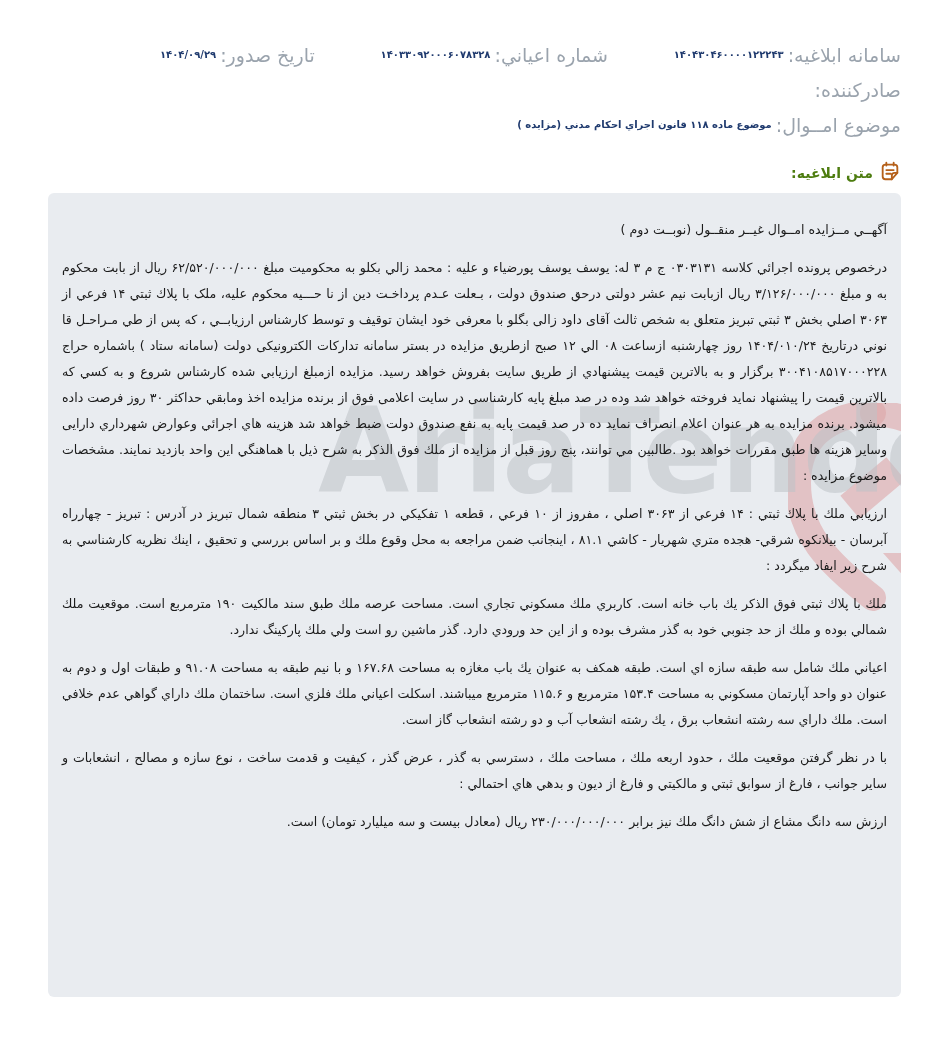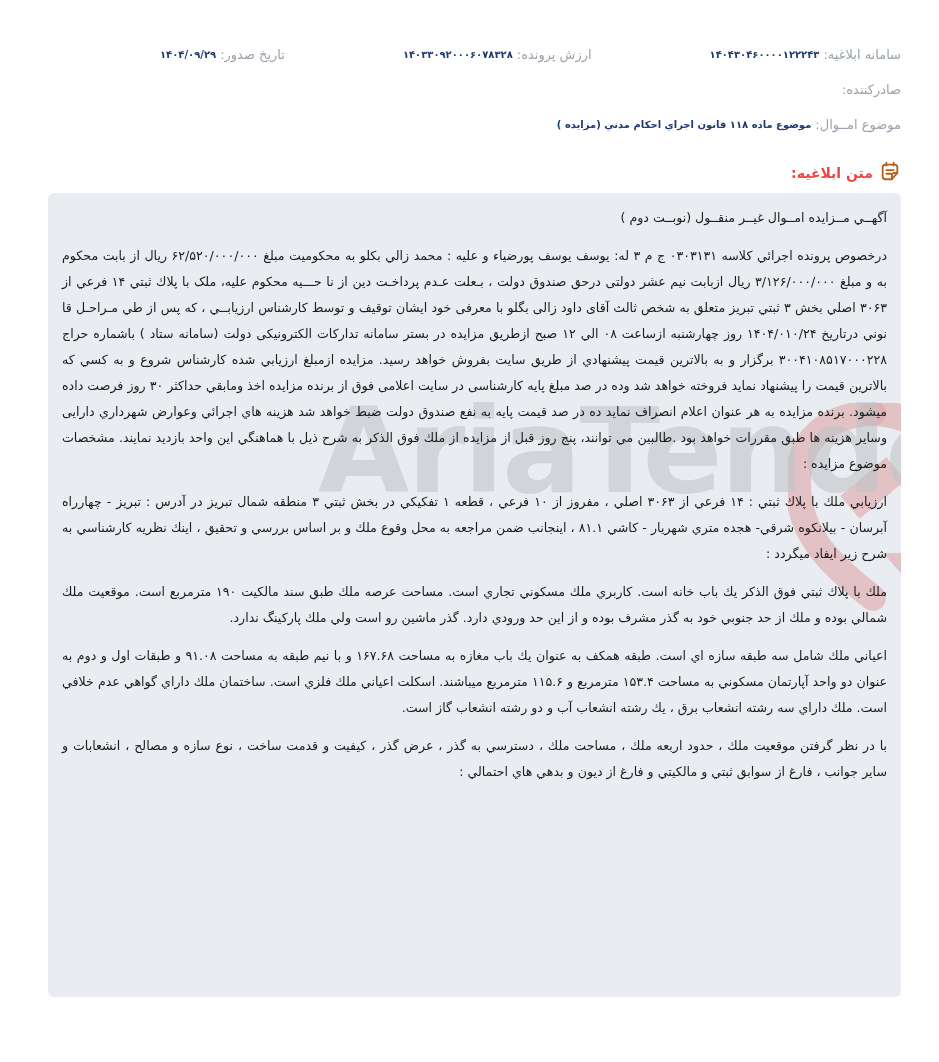--- a/index.html
+++ b/index.html
@@ -11,36 +11,36 @@
   }
   .meta-row {
     position: absolute; right: 38px; left: 160px;
     display: flex; direction: rtl; align-items: center;
     font-size: 13px; line-height: 20px;
   }
   .meta-row.r1 { top: 45px; justify-content: space-between; }
   .meta-row.r2 { top: 80px; }
   .meta-row.r3 { top: 115px; }
   .meta-item { display: inline-flex; align-items: center; gap: 4px; white-space: nowrap; }
-  .meta-label { color: #9aa3ad; font-size: 13px; }
+  .meta-label { color: #9aa3ad; font-size: 19px; }
   .meta-value { color: #1f3a6e; font-weight: bold; font-size: 10px; }
   .section-head {
     position: absolute; top: 160px; right: 38px;
     display: flex; align-items: center; gap: 6px;
-    color: #ef4444; font-weight: bold; font-size: 14px;
+    color: #4d7c0f; font-weight: bold; font-size: 14px;
   }
   .section-head svg { width: 22px; height: 22px; }
   .content-box {
     position: absolute; top: 193px; right: 38px; left: 48px; height: 804px;
     background: #e9ecf0; border-radius: 6px;
     padding: 12px 14px 0 14px; box-sizing: border-box;
     color: #1b1b1b; font-size: 12.6px; line-height: 26px;
     text-align: justify; overflow: hidden;
   }
-  .content-box p { margin: 0 0 12px 0; position: relative; z-index: 2; }
+  .content-box p { margin: 12px 0 12px 0; position: relative; z-index: 2; }
   .watermark {
     position: absolute; left: 150px; top: 220px; z-index: 1;
     width: 720px; height: 210px; pointer-events: none; opacity: 0.55;
   }
   .wm-text {
     position: absolute; left: 120px; top: 25px; direction: ltr;
     font-family: "DejaVu Sans", sans-serif; font-weight: bold;
     font-size: 118px; letter-spacing: -2px; color: #9aa0a6; opacity: 0.55;
     white-space: nowrap;
   }
@@ -48,21 +48,21 @@
 </head>
 <body>
 
 <div>
   <div class="meta-row r1">
     <span class="meta-item">
       <span class="meta-label">سامانه ابلاغیه:</span>
       <span class="meta-value">۱۴۰۴۳۰۴۶۰۰۰۰۱۲۲۲۴۳</span>
     </span>
     <span class="meta-item">
-      <span class="meta-label">ارزش پرونده:</span>
+      <span class="meta-label">شماره اعياني:</span>
       <span class="meta-value">۱۴۰۳۳۰۹۲۰۰۰۶۰۷۸۳۲۸</span>
     </span>
     <span class="meta-item">
       <span class="meta-label">تاریخ صدور:</span>
       <span class="meta-value">۱۴۰۴/۰۹/۲۹</span>
     </span>
   </div>
   <div class="meta-row r2">
     <span class="meta-item">
       <span class="meta-label">صادرکننده:</span>
@@ -97,13 +97,14 @@
       <path d="M95 150 L135 195 L145 150 Z" fill="#d46c6c" opacity="0.6"></path>
     </svg>
     <div class="wm-text">AriaTender.net</div>
   </div>
   <p>آگهــي مــزايده امــوال غيــر منقــول (نوبــت دوم )</p>
   <p>درخصوص پرونده اجرائي كلاسه ۰۳۰۳۱۳۱ ج م ۳ له: يوسف يوسف پورضياء و عليه : محمد زالي بكلو به محكوميت مبلغ ۶۲/۵۲۰/۰۰۰/۰۰۰ ريال از بابت محكوم به و مبلغ ۳/۱۲۶/۰۰۰/۰۰۰ ريال ازبابت نيم عشر دولتی درحق صندوق دولت ، بـعلت عـدم پرداخـت دين از نا حـــيه محكوم عليه، ملک با پلاك ثبتي ۱۴ فرعي از ۳۰۶۳ اصلي بخش ۳ ثبتي تبريز متعلق به شخص ثالث آقای داود زالی بگلو با معرفی خود ايشان توقيف و توسط كارشناس ارزيابــي ، كه پس از طي مـراحـل قا نوني درتاريخ ۱۴۰۴/۰۱۰/۲۴ روز چهارشنبه ازساعت ۰۸ الي ۱۲ صبح ازطريق مزايده در بستر سامانه تداركات الكترونيکی دولت (سامانه ستاد ) باشماره حراج ۳۰۰۴۱۰۸۵۱۷۰۰۰۲۲۸ برگزار و به بالاترين قيمت پيشنهادي از طريق سايت بفروش خواهد رسيد. مزايده ازمبلغ ارزيابي شده كارشناس شروع و به كسي كه بالاترين قيمت را پيشنهاد نمايد فروخته خواهد شد وده در صد مبلغ پايه كارشناسی در سايت اعلامی فوق از برنده مزايده اخذ ومابقي حداكثر ۳۰ روز فرصت داده ميشود. برنده مزايده به هر عنوان اعلام انصراف نمايد ده در صد قيمت پايه به نفع صندوق دولت ضبط خواهد شد هزينه هاي اجرائي وعوارض شهرداري دارايی وساير هزينه ها طبق مقررات خواهد بود .طالبين مي توانند، پنج روز قبل از مزايده از ملك فوق الذكر به شرح ذيل با هماهنگي اين واحد بازديد نمايند. مشخصات موضوع مزايده :</p>
   <p>ارزيابي ملك با پلاك ثبتي : ۱۴ فرعي از ۳۰۶۳ اصلي ، مفروز از ۱۰ فرعي ، قطعه ۱ تفكيكي در بخش ثبتي ۳ منطقه شمال تبريز در آدرس : تبريز - چهارراه آبرسان - بيلانكوه شرقي- هجده متري شهريار - كاشي ۸۱.۱ ، اينجانب ضمن مراجعه به محل وقوع ملك و بر اساس بررسي و تحقيق ، اينك نظريه كارشناسي به شرح زير ايفاد ميگردد :</p>
   <p>ملك با پلاك ثبتي فوق الذكر يك باب خانه است. كاربري ملك مسكوني تجاري است. مساحت عرصه ملك طبق سند مالكيت ۱۹۰ مترمربع است. موقعيت ملك شمالي بوده و ملك از حد جنوبي خود به گذر مشرف بوده و از اين حد ورودي دارد. گذر ماشين رو است ولي ملك پاركينگ ندارد.</p>
   <p>اعياني ملك شامل سه طبقه سازه اي است. طبقه همكف به عنوان يك باب مغازه به مساحت ۱۶۷.۶۸ و با نيم طبقه به مساحت ۹۱.۰۸ و طبقات اول و دوم به عنوان دو واحد آپارتمان مسكوني به مساحت ۱۵۳.۴ مترمربع و ۱۱۵.۶ مترمربع ميباشند. اسكلت اعياني ملك فلزي است. ساختمان ملك داراي گواهي عدم خلافي است. ملك داراي سه رشته انشعاب برق ، يك رشته انشعاب آب و دو رشته انشعاب گاز است.</p>
   <p>با در نظر گرفتن موقعيت ملك ، حدود اربعه ملك ، مساحت ملك ، دسترسي به گذر ، عرض گذر ، كيفيت و قدمت ساخت ، نوع سازه و مصالح ، انشعابات و ساير جوانب ، فارغ از سوابق ثبتي و مالكيتي و فارغ از ديون و بدهي هاي احتمالي :</p>
+  <p>ارزش سه دانگ مشاع از شش دانگ ملك نيز برابر ۲۳۰/۰۰۰/۰۰۰/۰۰۰ ريال (معادل بيست و سه ميليارد تومان) است.</p>
 </div>
 
 </body></html>

